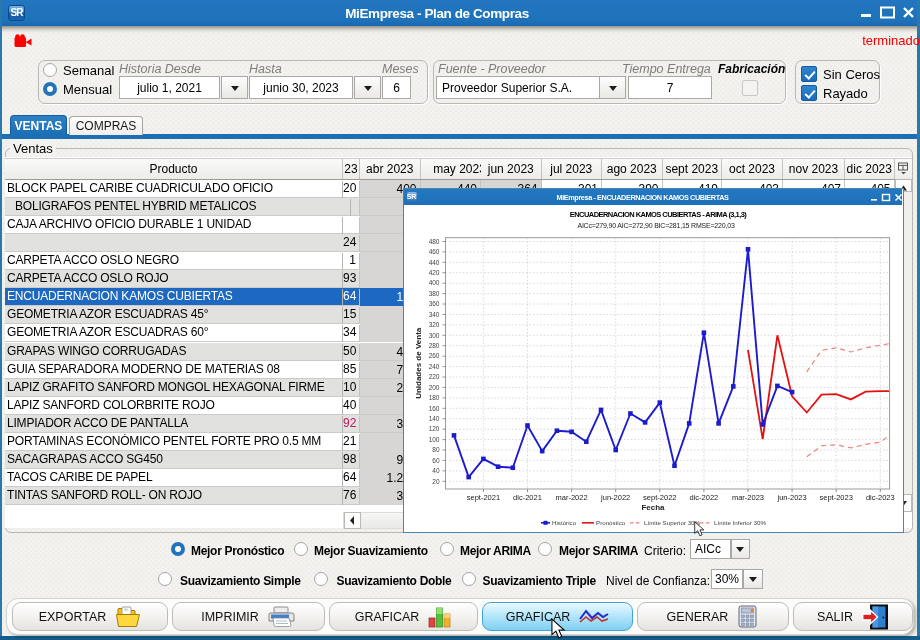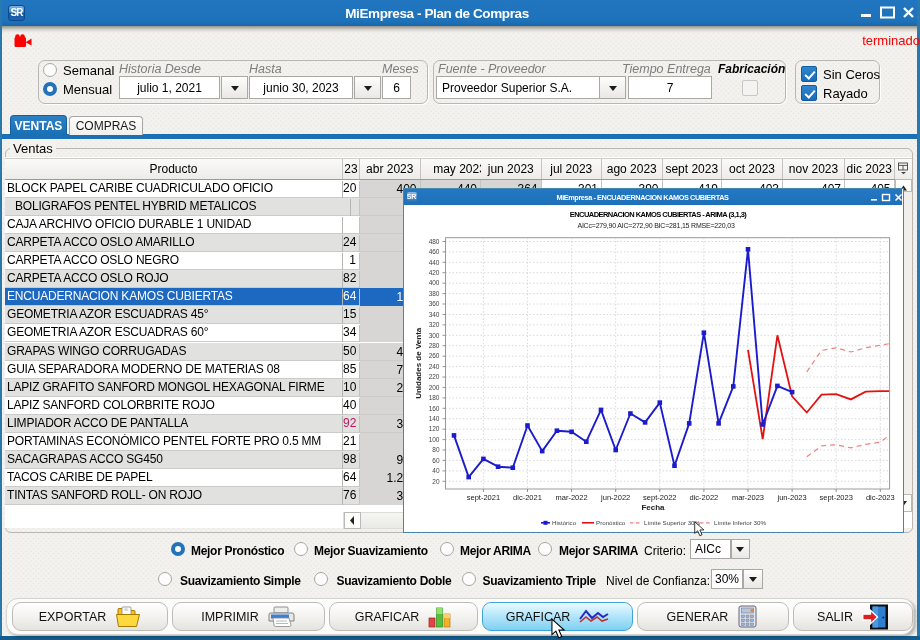--- a/index.html
+++ b/index.html
@@ -156,21 +156,20 @@
       <div class="cell" style="left:415.5px;top:0px;width:60.5px;height:17.6px;background:#d7d6d4;color:#000;text-align:right;padding:2px 3px 0 0;border-right:1px solid #c3c3c0;line-height:15px;"></div>
       <div class="cell" style="left:476px;top:0px;width:60.5px;height:17.6px;background:#d7d6d4;color:#000;text-align:right;padding:2px 3px 0 0;border-right:1px solid #c3c3c0;line-height:15px;"></div>
       <div class="cell" style="left:536.5px;top:0px;width:60.5px;height:17.6px;background:transparent;color:#000;text-align:right;padding:2px 3px 0 0;border-right:1px solid #c3c3c0;line-height:15px;"></div>
       <div class="cell" style="left:597px;top:0px;width:60.5px;height:17.6px;background:transparent;color:#000;text-align:right;padding:2px 3px 0 0;border-right:1px solid #c3c3c0;line-height:15px;"></div>
       <div class="cell" style="left:657.5px;top:0px;width:59.5px;height:17.6px;background:transparent;color:#000;text-align:right;padding:2px 3px 0 0;border-right:1px solid #c3c3c0;line-height:15px;"></div>
       <div class="cell" style="left:717px;top:0px;width:61px;height:17.6px;background:transparent;color:#000;text-align:right;padding:2px 3px 0 0;border-right:1px solid #c3c3c0;line-height:15px;"></div>
       <div class="cell" style="left:778px;top:0px;width:62px;height:17.6px;background:transparent;color:#000;text-align:right;padding:2px 3px 0 0;border-right:1px solid #c3c3c0;line-height:15px;"></div>
       <div class="cell" style="left:840px;top:0px;width:49.5px;height:17.6px;background:transparent;color:#000;text-align:right;padding:2px 3px 0 0;border-right:1px solid #c3c3c0;line-height:15px;"></div>
     </div>
     <div class="abs" style="left:5px;top:233.9px;width:906.5px;height:18.1px;background:#e1e1e0;border-bottom:1px solid #cccbc8;">
-      <div class="cell" style="left:0px;top:1px;width:338px;color:#000;border-right:1px solid #b5b5b2;height:17.1px;padding-left:2px;line-height:15px;letter-spacing:-0.2px;">CARPETA ACCO OSLO AMARILLO</div>
       <div class="cell" style="left:338px;top:1px;width:17px;color:#000;text-align:right;padding-right:3px;border-right:1px solid #c3c3c0;height:17.1px;line-height:15px;">24</div>
       <div class="cell" style="left:355px;top:0px;width:60.5px;height:17.6px;background:#d7d6d4;color:#000;text-align:right;padding:2px 3px 0 0;border-right:1px solid #c3c3c0;line-height:15px;"></div>
       <div class="cell" style="left:415.5px;top:0px;width:60.5px;height:17.6px;background:#d7d6d4;color:#000;text-align:right;padding:2px 3px 0 0;border-right:1px solid #c3c3c0;line-height:15px;"></div>
       <div class="cell" style="left:476px;top:0px;width:60.5px;height:17.6px;background:#d7d6d4;color:#000;text-align:right;padding:2px 3px 0 0;border-right:1px solid #c3c3c0;line-height:15px;"></div>
       <div class="cell" style="left:536.5px;top:0px;width:60.5px;height:17.6px;background:transparent;color:#000;text-align:right;padding:2px 3px 0 0;border-right:1px solid #c3c3c0;line-height:15px;"></div>
       <div class="cell" style="left:597px;top:0px;width:60.5px;height:17.6px;background:transparent;color:#000;text-align:right;padding:2px 3px 0 0;border-right:1px solid #c3c3c0;line-height:15px;"></div>
       <div class="cell" style="left:657.5px;top:0px;width:59.5px;height:17.6px;background:transparent;color:#000;text-align:right;padding:2px 3px 0 0;border-right:1px solid #c3c3c0;line-height:15px;"></div>
       <div class="cell" style="left:717px;top:0px;width:61px;height:17.6px;background:transparent;color:#000;text-align:right;padding:2px 3px 0 0;border-right:1px solid #c3c3c0;line-height:15px;"></div>
       <div class="cell" style="left:778px;top:0px;width:62px;height:17.6px;background:transparent;color:#000;text-align:right;padding:2px 3px 0 0;border-right:1px solid #c3c3c0;line-height:15px;"></div>
       <div class="cell" style="left:840px;top:0px;width:49.5px;height:17.6px;background:transparent;color:#000;text-align:right;padding:2px 3px 0 0;border-right:1px solid #c3c3c0;line-height:15px;"></div>
@@ -183,21 +182,21 @@
       <div class="cell" style="left:476px;top:0px;width:60.5px;height:17.6px;background:#d7d6d4;color:#000;text-align:right;padding:2px 3px 0 0;border-right:1px solid #c3c3c0;line-height:15px;"></div>
       <div class="cell" style="left:536.5px;top:0px;width:60.5px;height:17.6px;background:transparent;color:#000;text-align:right;padding:2px 3px 0 0;border-right:1px solid #c3c3c0;line-height:15px;"></div>
       <div class="cell" style="left:597px;top:0px;width:60.5px;height:17.6px;background:transparent;color:#000;text-align:right;padding:2px 3px 0 0;border-right:1px solid #c3c3c0;line-height:15px;"></div>
       <div class="cell" style="left:657.5px;top:0px;width:59.5px;height:17.6px;background:transparent;color:#000;text-align:right;padding:2px 3px 0 0;border-right:1px solid #c3c3c0;line-height:15px;"></div>
       <div class="cell" style="left:717px;top:0px;width:61px;height:17.6px;background:transparent;color:#000;text-align:right;padding:2px 3px 0 0;border-right:1px solid #c3c3c0;line-height:15px;"></div>
       <div class="cell" style="left:778px;top:0px;width:62px;height:17.6px;background:transparent;color:#000;text-align:right;padding:2px 3px 0 0;border-right:1px solid #c3c3c0;line-height:15px;"></div>
       <div class="cell" style="left:840px;top:0px;width:49.5px;height:17.6px;background:transparent;color:#000;text-align:right;padding:2px 3px 0 0;border-right:1px solid #c3c3c0;line-height:15px;"></div>
     </div>
     <div class="abs" style="left:5px;top:270.1px;width:906.5px;height:18.1px;background:#e1e1e0;border-bottom:1px solid #cccbc8;">
       <div class="cell" style="left:0px;top:1px;width:338px;color:#000;border-right:1px solid #b5b5b2;height:17.1px;padding-left:2px;line-height:15px;letter-spacing:-0.2px;">CARPETA ACCO OSLO ROJO</div>
-      <div class="cell" style="left:338px;top:1px;width:17px;color:#000;text-align:right;padding-right:3px;border-right:1px solid #c3c3c0;height:17.1px;line-height:15px;">82</div>
+      <div class="cell" style="left:338px;top:1px;width:17px;color:#000;text-align:right;padding-right:3px;border-right:1px solid #c3c3c0;height:17.1px;line-height:15px;">93</div>
       <div class="cell" style="left:355px;top:0px;width:60.5px;height:17.6px;background:#d7d6d4;color:#000;text-align:right;padding:2px 3px 0 0;border-right:1px solid #c3c3c0;line-height:15px;"></div>
       <div class="cell" style="left:415.5px;top:0px;width:60.5px;height:17.6px;background:#d7d6d4;color:#000;text-align:right;padding:2px 3px 0 0;border-right:1px solid #c3c3c0;line-height:15px;"></div>
       <div class="cell" style="left:476px;top:0px;width:60.5px;height:17.6px;background:#d7d6d4;color:#000;text-align:right;padding:2px 3px 0 0;border-right:1px solid #c3c3c0;line-height:15px;"></div>
       <div class="cell" style="left:536.5px;top:0px;width:60.5px;height:17.6px;background:transparent;color:#000;text-align:right;padding:2px 3px 0 0;border-right:1px solid #c3c3c0;line-height:15px;"></div>
       <div class="cell" style="left:597px;top:0px;width:60.5px;height:17.6px;background:transparent;color:#000;text-align:right;padding:2px 3px 0 0;border-right:1px solid #c3c3c0;line-height:15px;"></div>
       <div class="cell" style="left:657.5px;top:0px;width:59.5px;height:17.6px;background:transparent;color:#000;text-align:right;padding:2px 3px 0 0;border-right:1px solid #c3c3c0;line-height:15px;"></div>
       <div class="cell" style="left:717px;top:0px;width:61px;height:17.6px;background:transparent;color:#000;text-align:right;padding:2px 3px 0 0;border-right:1px solid #c3c3c0;line-height:15px;"></div>
       <div class="cell" style="left:778px;top:0px;width:62px;height:17.6px;background:transparent;color:#000;text-align:right;padding:2px 3px 0 0;border-right:1px solid #c3c3c0;line-height:15px;"></div>
       <div class="cell" style="left:840px;top:0px;width:49.5px;height:17.6px;background:transparent;color:#000;text-align:right;padding:2px 3px 0 0;border-right:1px solid #c3c3c0;line-height:15px;"></div>
     </div>

